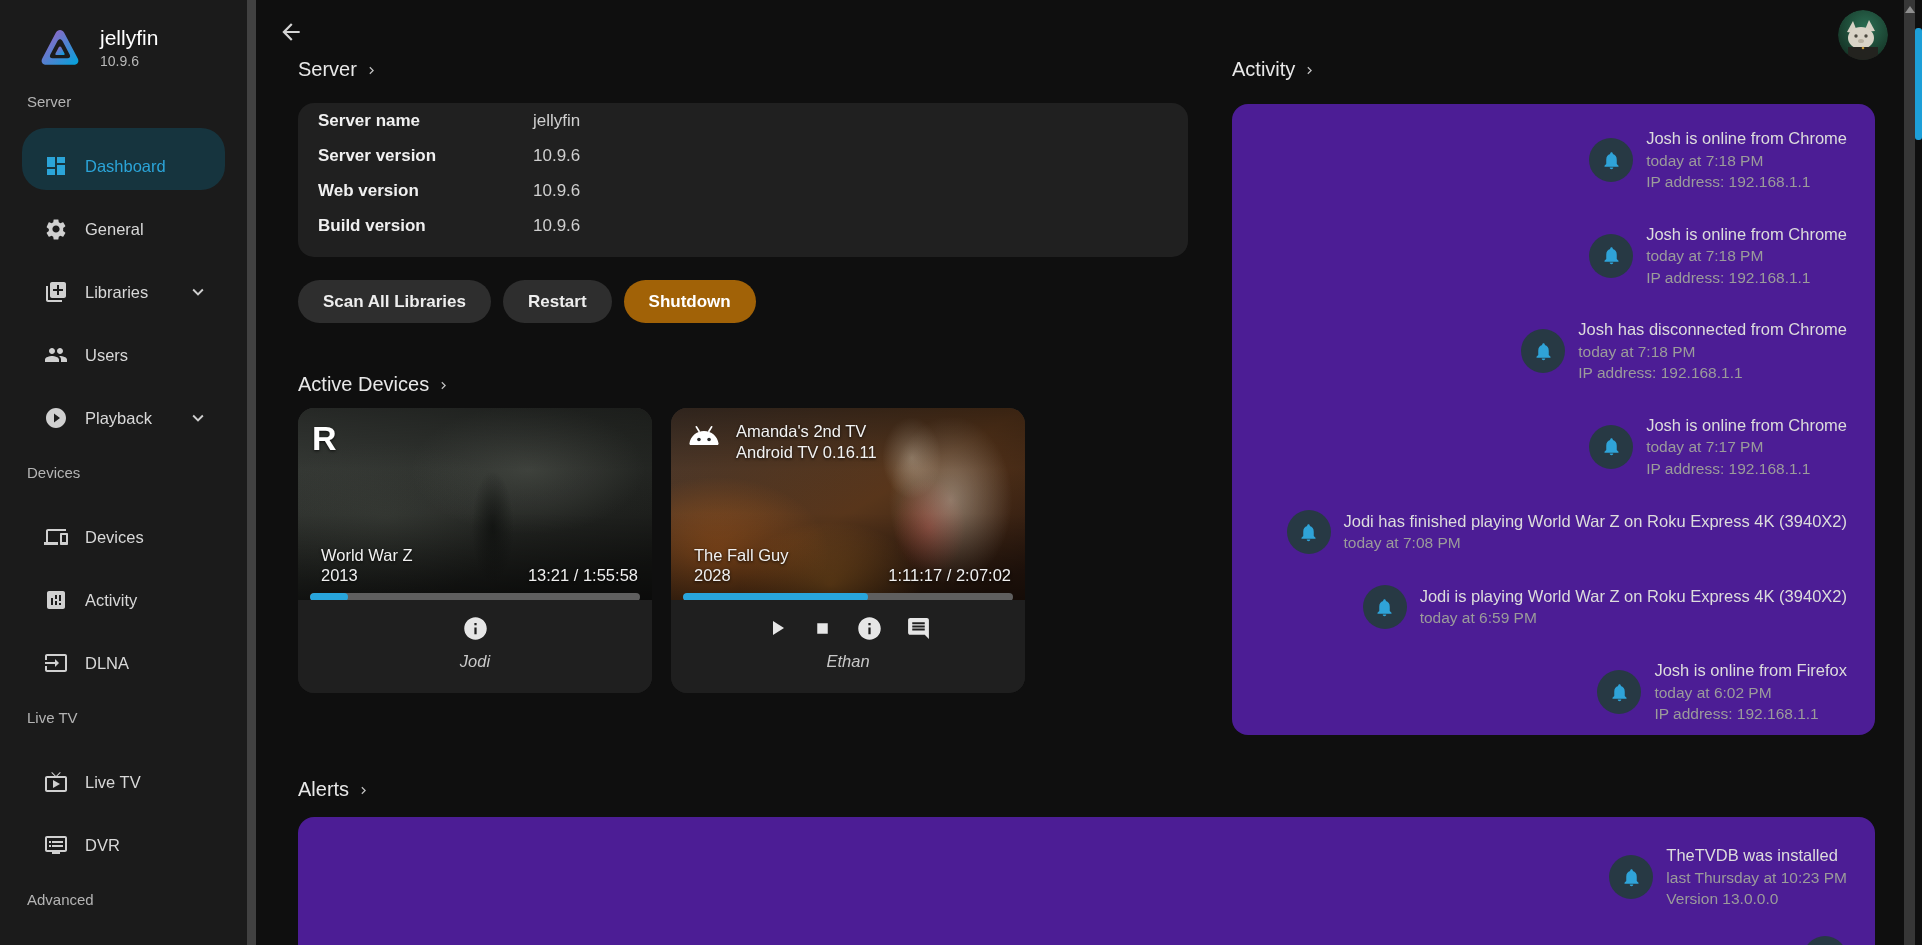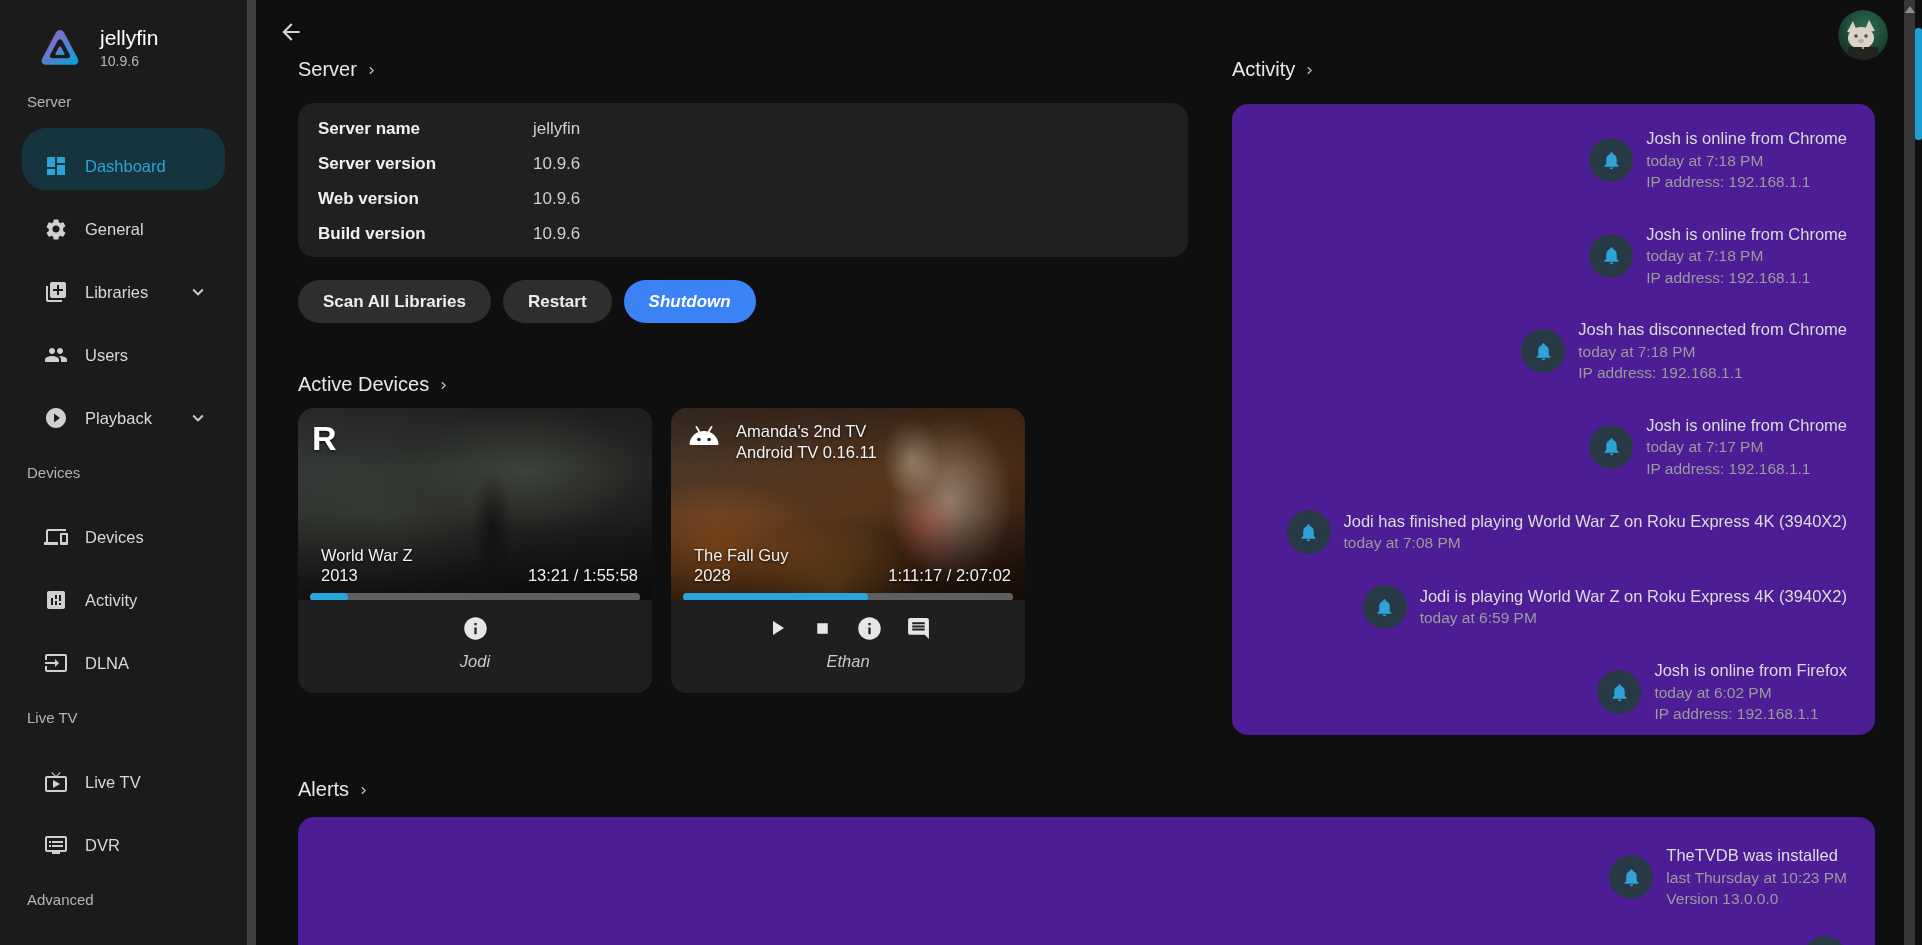--- a/index.html
+++ b/index.html
@@ -34,28 +34,28 @@
   .section-heading{margin:0;font-size:20px;font-weight:400;line-height:31px;color:#e8e8e8;display:flex;align-items:center;gap:7px;cursor:pointer;}
   .section-heading .chev{width:15px;height:15px;color:#c0c0c0;display:flex;margin-top:2px;}
   .section-heading .chev svg{width:15px;height:15px;fill:currentColor;}
 
   .col-left{position:absolute;left:298px;top:54px;width:890px;}
   .col-right{position:absolute;left:1232px;top:54px;width:643px;}
   .alerts-sec{position:absolute;left:298px;top:774px;width:1577px;}
 
   
   .server-card{margin-top:18px;width:890px;height:154px;background:#202020;border-radius:16px;padding:8px 24px 10px 20px;box-sizing:border-box;}
-  .info-row{height:35px;display:flex;align-items:center;}
+  .info-row{height:35px;display:flex;align-items:flex-start;}
   .info-label{width:215px;font-weight:bold;font-size:17px;color:#f0f0f0;}
   .info-value{font-size:17px;color:#cfcfcf;}
 
   .actions-row{margin-top:23px;display:flex;gap:12px;}
   .pill-btn{height:43px;border:none;border-radius:22px;background:#2e2e2e;color:#eeeeee;
             font-family:inherit;font-size:17px;font-weight:bold;padding:0 25px;cursor:pointer;}
-  .pill-btn.danger{background:#3b82f6;color:#ffffff;font-style:italic;}
+  .pill-btn.danger{background:#a16207;color:#ffffff;}
 
   .heading-devices{margin-top:46px;margin-bottom:8px;}
 
   
   .cards-row{display:flex;gap:19px;}
   .device-card{width:354px;height:285px;background:#1f1f1f;border-radius:16px;overflow:hidden;position:relative;}
   .media{position:relative;width:100%;height:192px;}
   .bg-wwz{background:
     linear-gradient(to bottom, rgba(0,0,0,0.40), rgba(0,0,0,0.05) 32%, rgba(0,0,0,0.05) 55%, rgba(0,0,0,0.55)),
     radial-gradient(ellipse 30px 80px at 55% 62%, rgba(18,20,18,0.85), transparent 70%),

